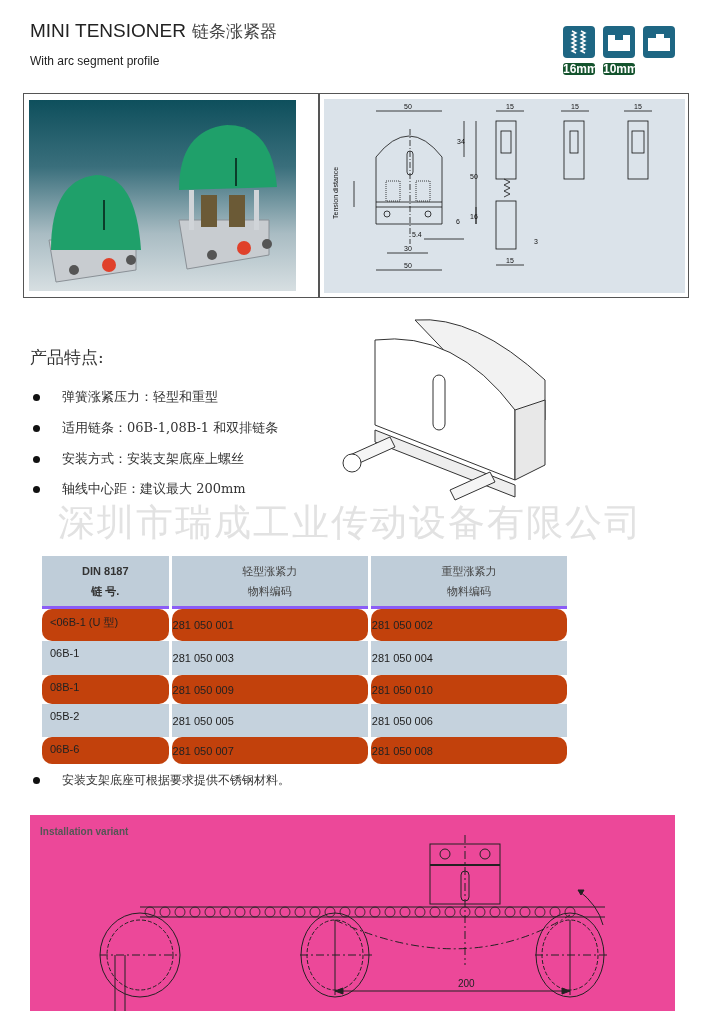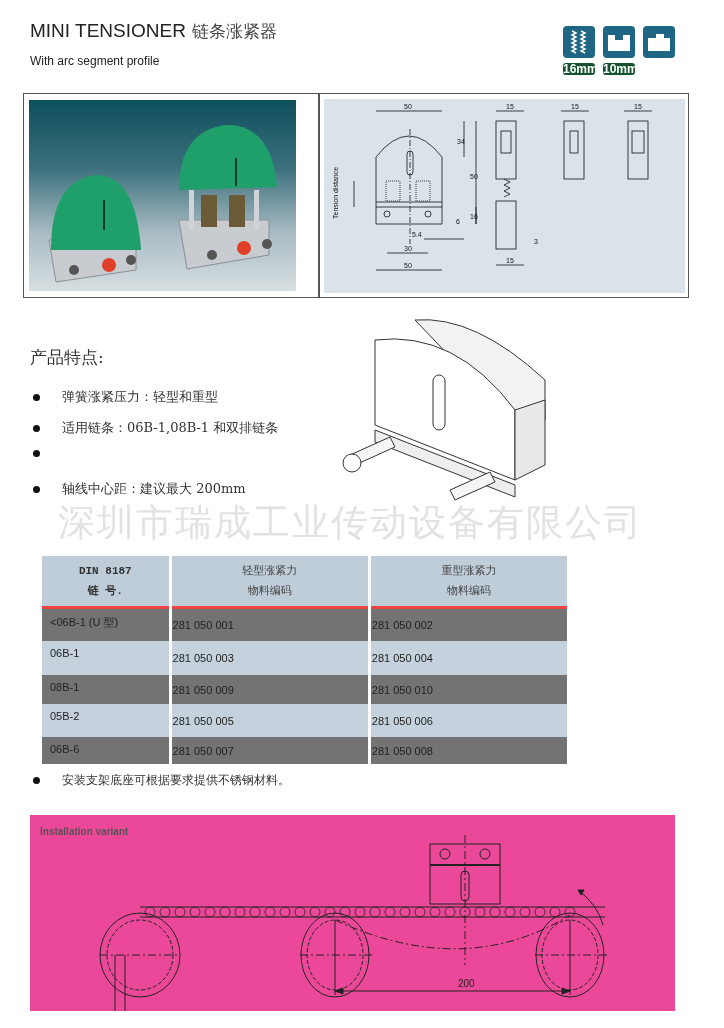--- a/index.html
+++ b/index.html
@@ -12,25 +12,25 @@
   .icon-tag { top:63px; height:12px; background:#14532d; border-radius:3px; color:#fff; font-size:12px; font-weight:bold; text-align:center; line-height:12px; }
   .top-frame { left:23px; top:93px; width:666px; height:205px; border:1.5px solid #555; background:#fff; box-sizing:border-box; }
   .photo { left:29px; top:100px; width:267px; height:191px; background:linear-gradient(180deg,#0e4f5c 0%, #3a6f7c 35%, #a9bcc3 70%, #d7dfe2 100%); overflow:hidden; }
   .divider-v { left:318px; top:93px; width:1.5px; height:205px; background:#555; }
   .drawing { left:324px; top:99px; width:361px; height:194px; background:#dbe3ea; }
   .features-title { left:30px; top:346px; font-size:17px; font-family:"DejaVu Serif", serif; color:#333; }
   .bullet-row { left:30px; font-size:13px; font-family:"DejaVu Serif", serif; color:#333; display:flex; align-items:center;justify-content:flex-end; }
   .bullet-dot { width:7px; height:7px; border-radius:50%; background:#111; margin-right:22px; margin-left:3px; }
   .watermark { left:58px; top:498px; font-size:37px; color:#e2e2e2; letter-spacing:2px; font-family:"DejaVu Sans", sans-serif; }
   table.spec { position:absolute; left:39px; top:556px; width:531px; border-collapse:separate; border-spacing:3px 0; font-size:11px; }
-  table.spec th { background:#bfcdd9; font-weight:normal; color:#444; height:48px; text-align:center; line-height:20px; border-bottom:3px solid #ef4444;font-family:Liberation Mono, monospace; }
+  table.spec th { background:#bfcdd9; font-weight:normal; color:#444; height:48px; text-align:center; line-height:20px; border-bottom:3px solid #8b5cf6; }
   table.spec th.first { font-weight:bold; color:#333; }
   table.spec td { color:#222; }
   table.spec td.first { text-align:left; padding-left:8px; vertical-align:top; padding-top:6px; }
-  table.spec tr.light td { background:#737373; }
+  table.spec tr.light td { background:#c2410c;border-radius:10px; }
   table.spec tr.dark td { background:#c5d2dd; }
   .note { left:30px; top:772px; font-size:12px; font-family:"DejaVu Serif", serif; color:#333; display:flex; align-items:center; }
   .install-box { left:30px; top:815px; width:645px; height:196px; background:#ec4899; }
   .install-label { left:40px; top:826px; font-size:10px; font-weight:bold; color:#555; }
 </style>
 </head>
 <body>
 
 <div class="abs title"><span>MINI TENSIONER</span><span class="cn">链条涨紧器</span></div>
 <div class="abs subtitle">With arc segment profile</div>
@@ -153,20 +153,21 @@
 <div class="abs bullet-row" style="top:388px;">
     <span class="bullet-dot"></span>
     <span>弹簧涨紧压力：轻型和重型</span>
   </div>
 <div class="abs bullet-row" style="top:419px;">
     <span class="bullet-dot"></span>
     <span>适用链条：06B-1,08B-1 和双排链条</span>
   </div>
 <div class="abs bullet-row" style="top:450px;">
     <span class="bullet-dot"></span>
+    <span>安装方式：安装支架底座上螺丝</span>
   </div>
 <div class="abs bullet-row" style="top:480px;">
     <span class="bullet-dot"></span>
     <span>轴线中心距：建议最大 200mm</span>
   </div>
 
 <div class="abs watermark">深圳市瑞成工业传动设备有限公司</div>
 
 <table class="spec">
   <thead>

